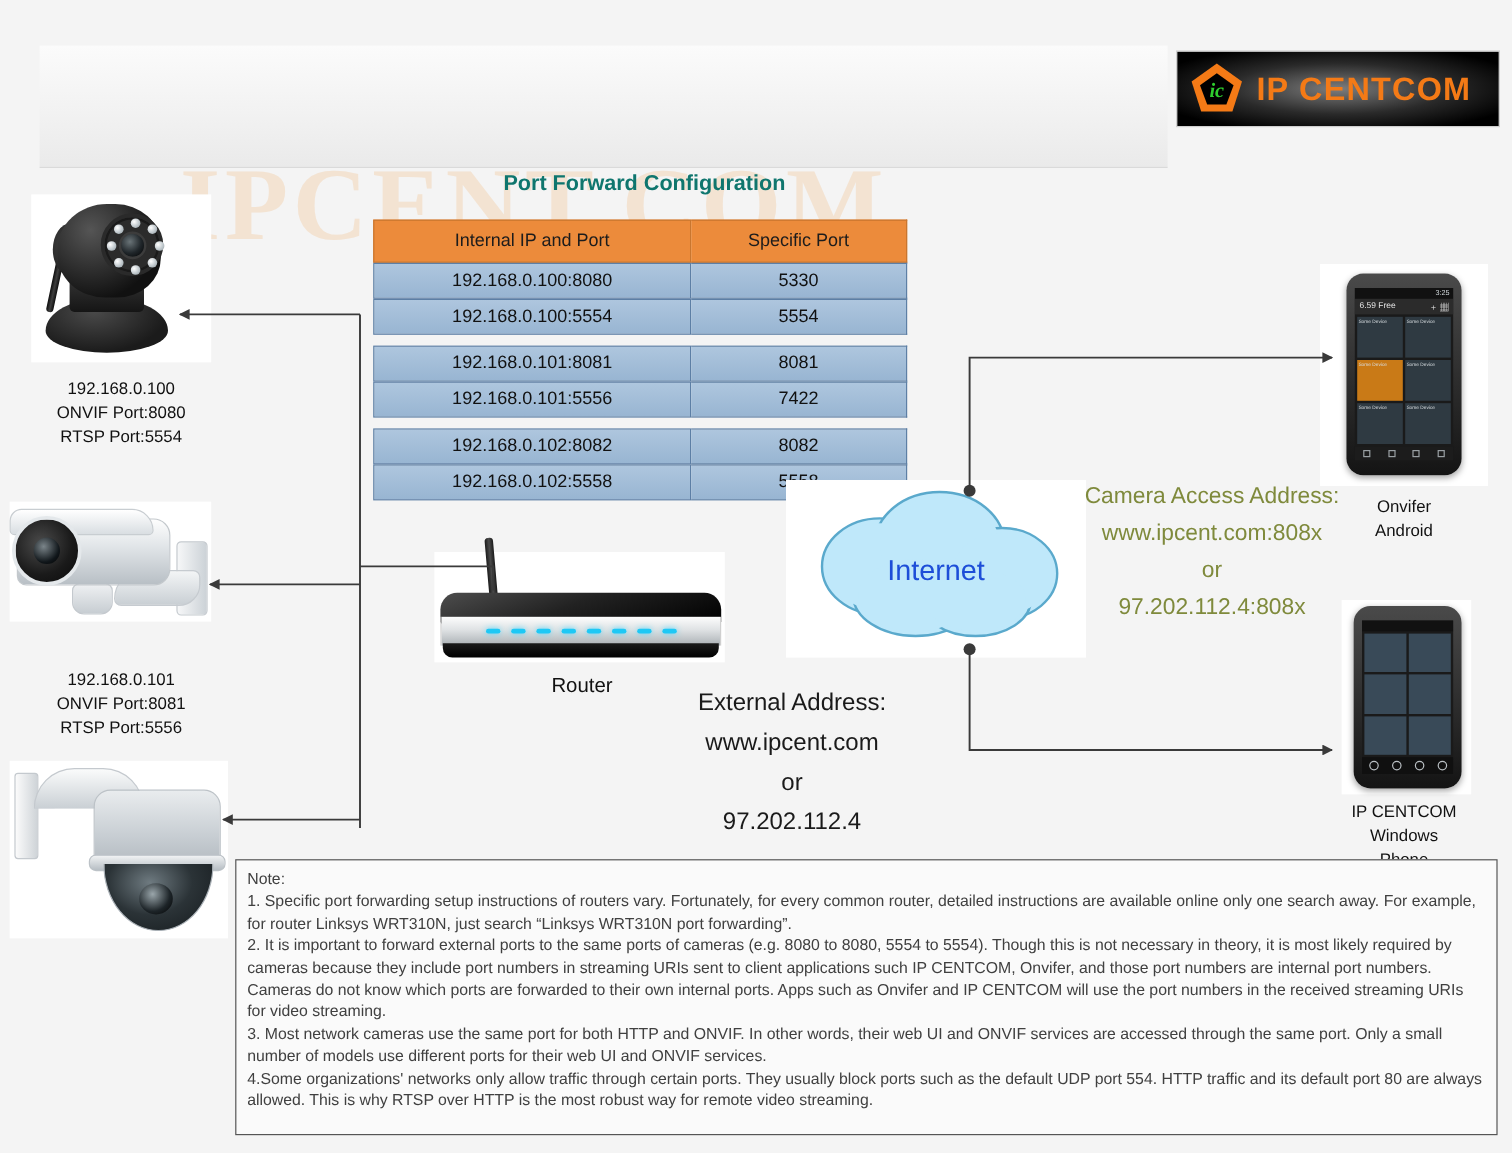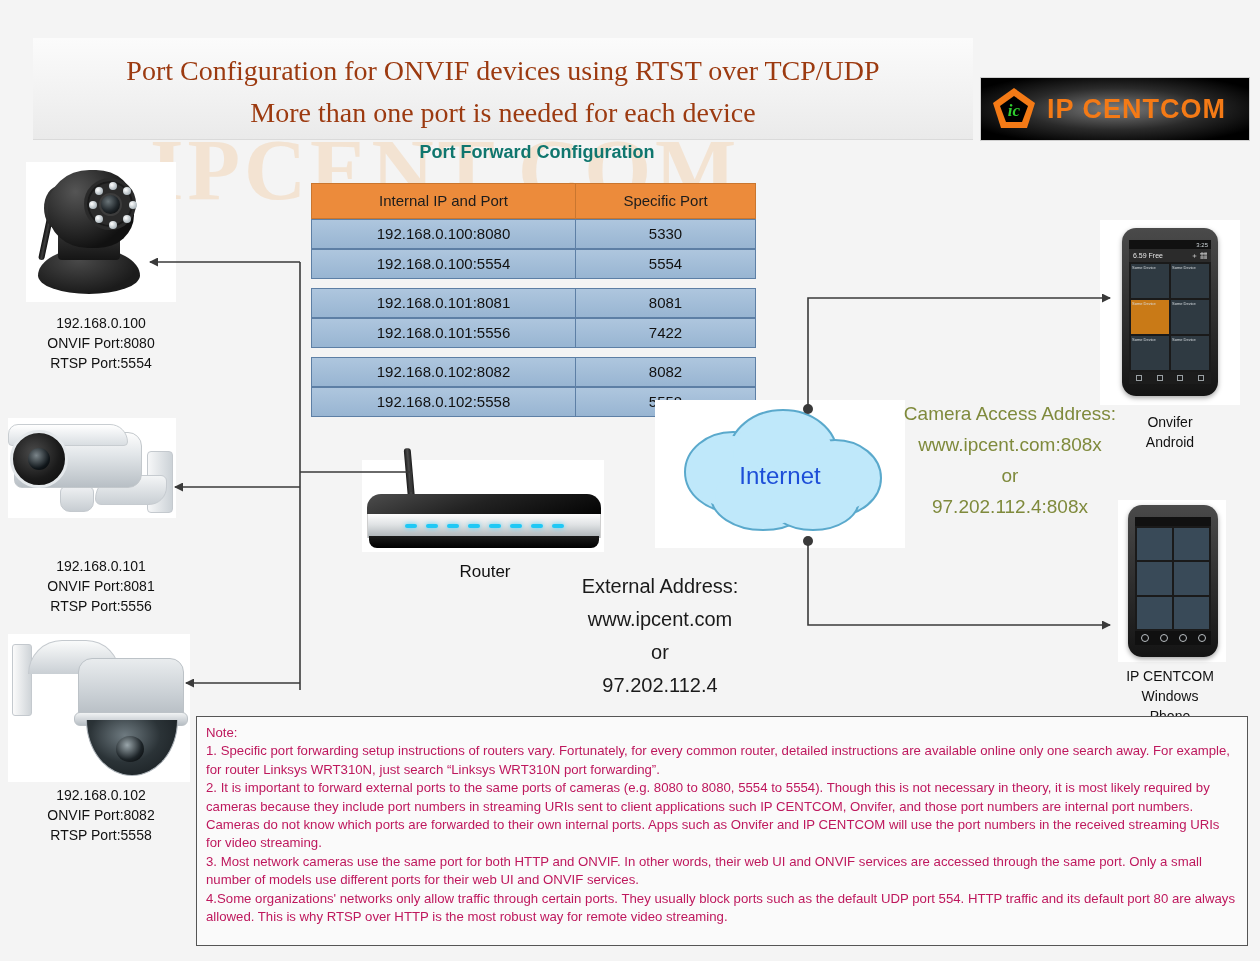--- a/index.html
+++ b/index.html
@@ -27,21 +27,21 @@
   }
   .header-title{
     position:absolute; left:33px; top:50px; width:940px;
     text-align:center; color:#9c3a10; font-size:28px; line-height:42px;
     font-family:"Liberation Serif", serif; font-weight:400;
   }
   .logo-box{
     position:absolute; left:980px; top:42px; width:270px; height:64px;
     background:radial-gradient(ellipse at 50% 50%, #7d7d7d 0%, #2a2a2a 48%, #000 85%);
     border:1px solid #cfcfcf;
-    display:flex; align-items:center; gap:10px; padding-left:10px; overflow:hidden;margin-top:35px;
+    display:flex; align-items:center; gap:10px; padding-left:10px; overflow:hidden;
   }
   .logo-mark{ width:46px; height:46px; position:relative; flex:0 0 auto;}
   .logo-text{
     color:#f47a16; font-size:27px; font-weight:700; letter-spacing:1px;
     font-family:"Liberation Sans", sans-serif; white-space:nowrap;
   }
 
   
   .tbl-title{
     position:absolute; left:312px; top:142px; width:450px; text-align:center;
@@ -256,35 +256,31 @@
     position:absolute; left:395px; top:562px; width:180px; text-align:center;
     font-size:17px; color:#111;
   }
 
   
   .note-box{
     position:absolute; left:196px; top:716px; width:1052px; height:230px;
     background:#fafafa; border:1px solid #555; padding:7px 9px;
   }
   .note-box p{
-    font-size:13.2px; line-height:18.4px; color:#be185d; margin:0;
+    font-size:13.2px; line-height:18.4px; color:#404040; margin:0;
   }
 </style>
 </head>
 <body>
 
 <div class="stage">
 
   <div class="watermark">IPCENT.COM</div>
 
   <div class="header-band"></div>
-  <div class="header-title">
-    <div>Port Configuration for ONVIF devices using RTST over TCP/UDP</div>
-    <div>More than one port is needed for each device</div>
-  </div>
 
   <div class="logo-box">
     <span class="logo-mark">
       <svg width="46" height="46" viewBox="0 0 46 46">
         <polygon points="23,2 44,17 36,42 10,42 2,17" fill="#f47a16"></polygon>
         <polygon points="23,10 37,20 31,36 15,36 9,20" fill="#000"></polygon>
         <text x="23" y="30" font-family="Liberation Serif, serif" font-size="17" font-style="italic" font-weight="700" fill="#2ecc2e" text-anchor="middle">ic</text>
       </svg>
     </span>
     <span class="logo-text">IP CENTCOM</span>
@@ -367,23 +363,20 @@
 
   <div class="panel" style="left:8px; top:634px; width:182px; height:148px;"></div>
   <div>
     <div class="cam3-wall"></div>
     <div class="cam3-arm"></div>
     <div class="cam3-can"></div>
     <div class="cam3-rim"></div>
     <div class="cam3-dome"></div>
     <div class="cam3-lens"></div>
   </div>
-  <div class="caption" style="left:8px; top:785px; width:186px;">192.168.0.102
-ONVIF Port:8082
-RTSP Port:5558</div>
 
   <div class="panel" style="left:362px; top:460px; width:242px; height:92px;"></div>
   <div>
     <div class="rt-ant"></div>
     <div class="rt-top"></div>
     <div class="rt-band">
       <span class="led"></span>
       <span class="led"></span>
       <span class="led"></span>
       <span class="led"></span>

